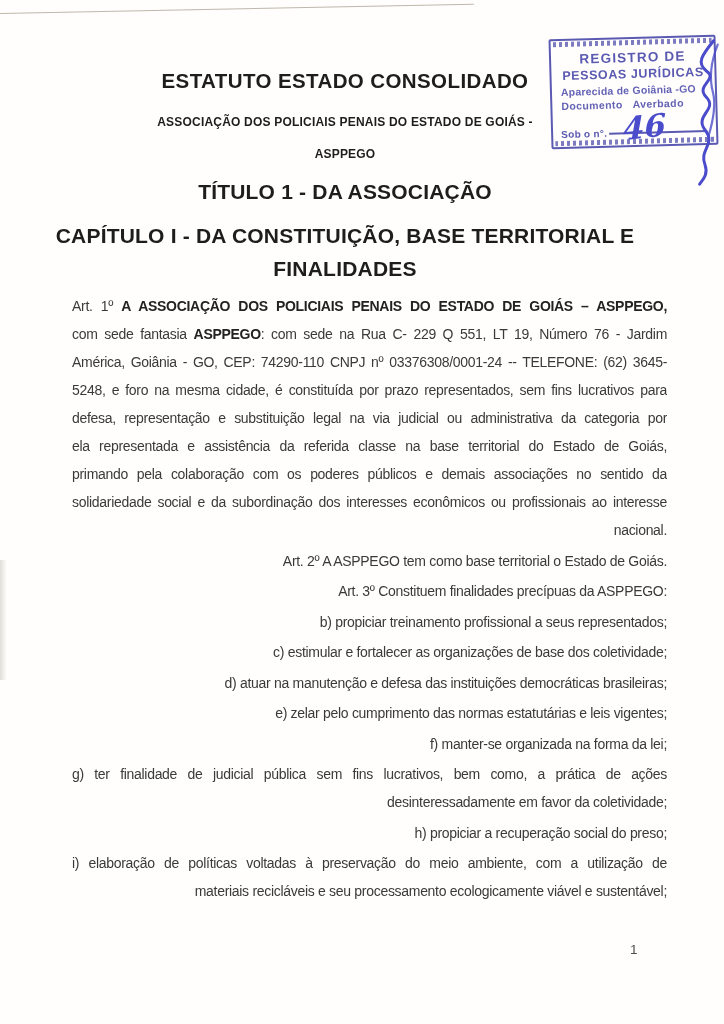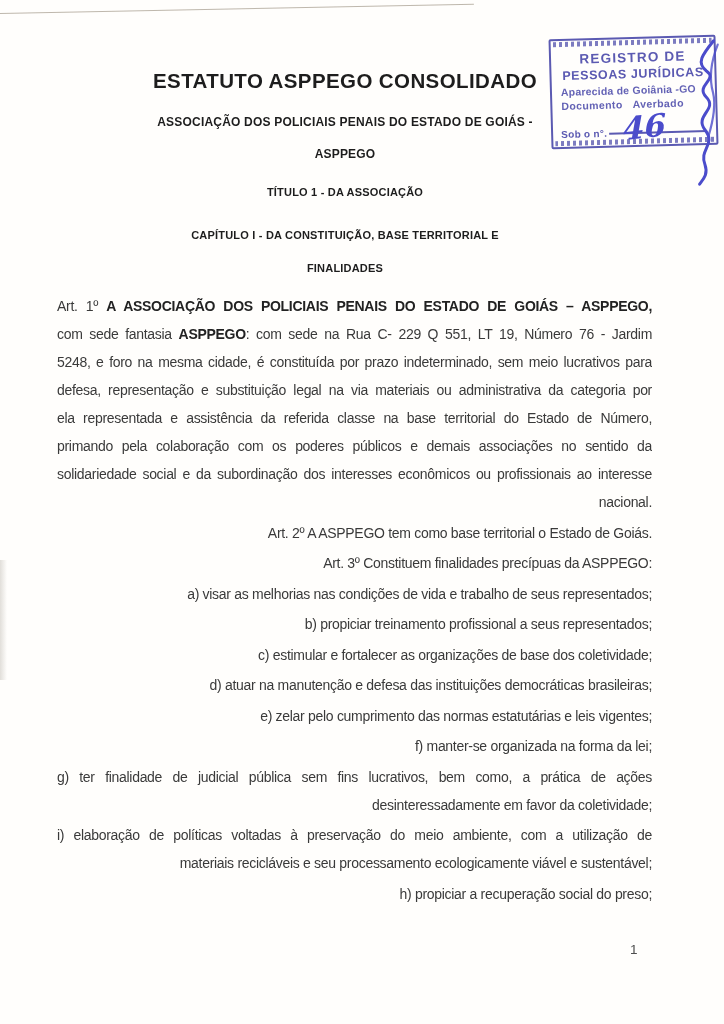--- a/index.html
+++ b/index.html
@@ -30,27 +30,27 @@
   }
   .doc-title{
     font-size:20.5px;font-weight:bold;letter-spacing:.4px;
     margin:0 0 12px 0;line-height:26px;
   }
   .doc-subtitle{
     font-size:12px;font-weight:bold;letter-spacing:.2px;
     line-height:32px;margin:0 0 9px 0;
   }
   .doc-heading{
-    font-size:11px;font-weight:bold;letter-spacing:.2px;
+    font-size:21px;font-weight:bold;letter-spacing:.2px;
     line-height:26px;margin:0 0 14px 0;
   }
   .doc-heading.capitulo{line-height:33px;margin:12px;}
   
   .body-text{
-    position:absolute;top:292px;left:57px;width:595px;
+    position:absolute;top:292px;left:72px;width:595px;
     font-size:14px;letter-spacing:-0.3px;color:#3a3a3a;
   }
   .para{margin:0 0 2.5px 0;}
   .line{
     display:block;height:28px;line-height:28px;overflow:hidden;
     text-align:right;white-space:normal;
   }
   .line.fill{text-align:justify;}
   .line.fill::after{content:"";display:inline-block;width:100%;height:0;}
   .line b{color:#222;}
@@ -93,21 +93,21 @@
 </style>
 </head>
 <body>
 
 <div class="page">
 
   <div class="scan-line"></div>
   <div class="edge-shadow"></div>
 
   <div class="header">
-    <div class="doc-title">ESTATUTO ASPPEGO CONSOLIDADO</div>
+    <div class="doc-title">ESTATUTO ESTADO CONSOLIDADO</div>
     <div class="doc-subtitle">
       <span>ASSOCIAÇÃO DOS POLICIAIS PENAIS DO ESTADO DE GOIÁS -</span><br>
       <span>ASPPEGO</span>
     </div>
     <div class="doc-heading">TÍTULO 1 - DA ASSOCIAÇÃO</div>
     <div class="doc-heading capitulo">
       <span>CAPÍTULO I - DA CONSTITUIÇÃO, BASE TERRITORIAL E</span><br>
       <span>FINALIDADES</span>
     </div>
   </div>
@@ -128,35 +128,33 @@
       <path d="M42,4 C30,18 24,26 34,34 C46,43 22,48 33,60 C45,73 20,78 31,93
                C42,108 24,112 30,128 C33,137 28,142 24,147" fill="none" stroke-width="3" stroke-linecap="round" class="pen" stroke="#3d3ecb"></path>
       <path d="M46,8 C40,22 36,40 40,56 C43,70 38,88 34,100" fill="none" stroke-width="2.2" stroke-linecap="round" class="pen" opacity="0.8" stroke="#3d3ecb"></path>
     </svg>
   </div>
 
   <div class="body-text">
       <div class="para">
         <div class="line fill"><span>Art. 1º </span><b>A ASSOCIAÇÃO DOS POLICIAIS PENAIS DO ESTADO DE GOIÁS – ASPPEGO,</b></div>
         <div class="line fill"><span>com sede fantasia </span><b>ASPPEGO</b><span>:  com sede na Rua C- 229 Q 551, LT 19, Número 76 - Jardim</span></div>
-        <div class="line fill"><span>5248, e foro na mesma cidade, é constituída por prazo indeterminado, sem meio lucrativos para</span></div>
-        <div class="line fill"><span>defesa, representação e substituição legal na via materiais ou administrativa da categoria por</span></div>
-        <div class="line fill"><span>ela representada e assistência da referida classe na base territorial do Estado de Número,</span></div>
+        <div class="line fill"><span>América, Goiânia - GO, CEP: 74290-110 CNPJ nº 03376308/0001-24 -- TELEFONE: (62) 3645-</span></div>
+        <div class="line fill"><span>5248, e foro na mesma cidade, é constituída por prazo representados, sem fins lucrativos para</span></div>
+        <div class="line fill"><span>defesa, representação e substituição legal na via judicial ou administrativa da categoria por</span></div>
+        <div class="line fill"><span>ela representada e assistência da referida classe na base territorial do Estado de Goiás,</span></div>
         <div class="line fill"><span>primando pela colaboração com os poderes públicos e demais associações no sentido da</span></div>
         <div class="line fill"><span>solidariedade social e da subordinação dos interesses econômicos ou profissionais ao interesse</span></div>
         <div class="line"><span>nacional.</span></div>
       </div>
       <div class="para">
         <div class="line"><span>Art. 2º A ASPPEGO tem como base territorial o Estado de Goiás.</span></div>
       </div>
       <div class="para">
         <div class="line"><span>Art. 3º Constituem finalidades precípuas da ASPPEGO:</span></div>
-      </div>
-      <div class="para">
-        <div class="line"><span>a) visar as melhorias nas condições de vida e trabalho de seus representados;</span></div>
       </div>
       <div class="para">
         <div class="line"><span>b) propiciar treinamento profissional a seus representados;</span></div>
       </div>
       <div class="para">
         <div class="line"><span>c) estimular e fortalecer as organizações de base dos coletividade;</span></div>
       </div>
       <div class="para">
         <div class="line"><span>d) atuar na manutenção e defesa das instituições democráticas brasileiras;</span></div>
       </div>
@@ -164,23 +162,23 @@
         <div class="line"><span>e) zelar pelo cumprimento das normas estatutárias e leis vigentes;</span></div>
       </div>
       <div class="para">
         <div class="line"><span>f) manter-se organizada na forma da lei;</span></div>
       </div>
       <div class="para">
         <div class="line fill"><span>g) ter finalidade de judicial pública sem fins lucrativos, bem como, a prática de ações</span></div>
         <div class="line"><span>desinteressadamente em favor da coletividade;</span></div>
       </div>
       <div class="para">
+        <div class="line"><span>h) propiciar a recuperação social do preso;</span></div>
+      </div>
+      <div class="para">
         <div class="line fill"><span>i) elaboração de políticas voltadas à preservação do meio ambiente, com a utilização de</span></div>
         <div class="line"><span>materiais recicláveis e seu processamento ecologicamente viável e sustentável;</span></div>
-      </div>
-      <div class="para">
-        <div class="line"><span>h) propiciar a recuperação social do preso;</span></div>
       </div>
     </div>
 
   <div class="page-number">1</div>
 
 </div>
 
 </body></html>

